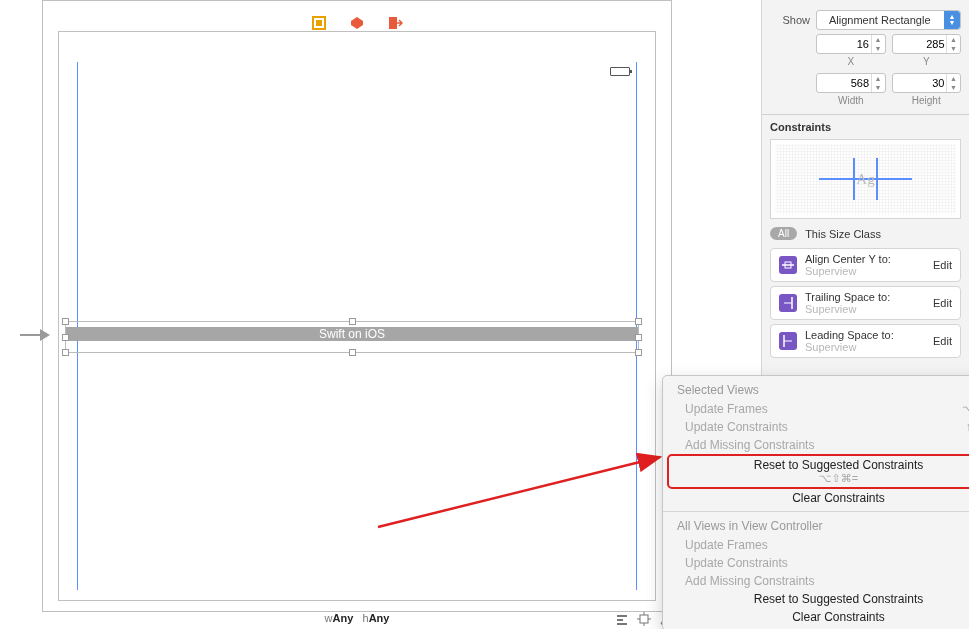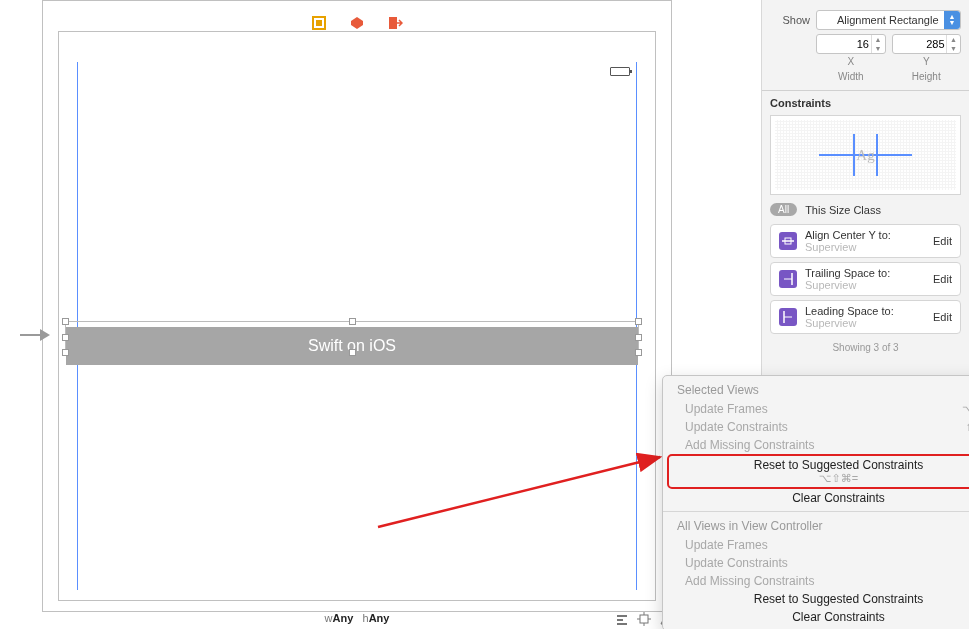--- a/index.html
+++ b/index.html
@@ -17,42 +17,42 @@
     .battery-icon .fill { width: 85%; height: 100%; background: #333; }
     
     .alignment-guide-v { position: absolute; top: 30px; bottom: 10px; width: 1px; background: #5a8fff; }
     .guide-left { left: 18px; }
     .guide-right { right: 18px; }
     
     .sel-arrow { position: absolute; left: 20px; top: 323px; }
     
     .selected-element-wrap { position: absolute; left: 62px; top: 318px; width: 580px; height: 38px; }
     .sel-handle { position: absolute; width: 7px; height: 7px; background: #fff; border: 1px solid #999; }
-    .sel-bar { position: absolute; left: 4px; right: 4px; top: 9px; height: 38px; background: #a6a6a6; display: flex; align-items: center; justify-content: center; color: #fff; font-size: 16px; }
+    .sel-bar { position: absolute; left: 4px; right: 4px; top: 9px; height: 14px; background: #a6a6a6; display: flex; align-items: center; justify-content: center; color: #fff; font-size: 12px; }
     .sel-border { position: absolute; left: 3px; right: 3px; top: 3px; bottom: 3px; border: 1px solid #bbb; }
     
     .red-arrow-svg { position: absolute; left: 370px; top: 335px; pointer-events: none; }
     
     .sizeclass-bar { position: absolute; left: 42px; top: 612px; width: 630px; height: 17px; text-align: center; font-size: 11px; color: #777; }
     .sizeclass-bar b { color: #222; font-weight: 600; }
     
     
     .bottom-toolbar { position: absolute; left: 608px; right: 0; bottom: 0; height: 20px; display: flex; align-items: center; gap: 6px; padding: 0 6px; }
     .bt-icon { width: 16px; height: 16px; display: inline-flex; align-items: center; justify-content: center; color: #666; }
     .bt-divider { width: 1px; height: 14px; background: #ccc; }
     .butt-pill { display: inline-flex; align-items: center; gap: 4px; padding: 1px 6px; border: 1px solid #7ab8ff; border-radius: 9px; font-size: 11px; color: #2a6fcc; }
     .clear-x { margin-left: auto; width: 14px; height: 14px; border-radius: 50%; background: #c9c9c9; color: #fff; font-size: 10px; display: flex; align-items: center; justify-content: center; }
     
     
     .inspector { position: absolute; right: 0; top: 0; width: 208px; bottom: 0; background: #f3f3f3; border-left: 1px solid #d8d8d8; padding-top: 8px; font-size: 11px; color: #333; }
     
     .irow { display: flex; align-items: center; padding: 2px 8px; gap: 6px; }
     .irow-label { width: 40px; text-align: right; color: #555; }
     
-    .select-box { flex: 1; height: 20px; background: #fff; border: 1px solid #c5c5c5; border-radius: 3px; display: flex; align-items: center; padding: 0 20px; font-size: 11px; position: relative; }
+    .select-box { flex: 1; height: 20px; background: #fff; border: 1px solid #c5c5c5; border-radius: 3px; display: flex; align-items: center; padding: 0 12px; font-size: 11px; position: relative; }
     .select-box .arrows { position: absolute; right: 0; top: 0; bottom: 0; width: 16px; background: #4a90e2; border-radius: 0 3px 3px 0; display: flex; flex-direction: column; align-items: center; justify-content: center; color: #fff; font-size: 7px; line-height: 6px; }
     
     .num-field { width: 74px; height: 20px; background: #fff; border: 1px solid #c5c5c5; border-radius: 3px; display: flex; align-items: center; position: relative; }
     .num-field input { width: 54px; border: none; text-align: right; font-size: 11px; padding-right: 2px; outline: none; background: transparent; }
     .stepper { position: absolute; right: 0; top: 0; bottom: 0; width: 14px; display: flex; flex-direction: column; border-left: 1px solid #ddd; }
     .stepper span { flex: 1; font-size: 7px; text-align: center; color: #888; line-height: 9px; }
     
     .sub-labels { display: flex; gap: 6px; padding: 0 8px 4px 54px; font-size: 10px; color: #888; }
     .sub-labels span { width: 74px; text-align: center; }
     
@@ -222,20 +222,36 @@
           <span>▲</span>
           <span>▼</span>
         </div>
     </div>
   </div>
   <div class="sub-labels">
     <span>X</span>
     <span>Y</span>
   </div>
 
+  <div class="irow" style="padding-left:54px">
+    <div class="num-field">
+      <input value="568" style="">
+      <div class="stepper">
+          <span>▲</span>
+          <span>▼</span>
+        </div>
+    </div>
+    <div class="num-field">
+      <input value="30" style="">
+      <div class="stepper">
+          <span>▲</span>
+          <span>▼</span>
+        </div>
+    </div>
+  </div>
   <div class="sub-labels">
     <span>Width</span>
     <span>Height</span>
   </div>
 
   <div class="divider-line"></div>
   <div class="section-header">Constraints</div>
 
   <div class="constraint-preview">
     <div class="cp-bg"></div>
@@ -274,21 +290,20 @@
     <span class="c-icon">
         <svg width="12" height="12" viewBox="0 0 12 12">
           <line x1="2" y1="0" x2="2" y2="12" stroke="#fff" stroke-width="1.5"></line>
           <line x1="2" y1="6" x2="10" y2="6" stroke="#fff"></line>
         </svg>
       </span>
     <span class="c-text"><span>Leading Space to:</span> <span class="c-sup">Superview</span></span>
     <span class="c-edit">Edit</span>
   </div>
 
-  <div class="showing">Showing 3 of 3</div>
 </div>
 
 <div class="ctx-menu">
   <div class="ctx-header">Selected Views</div>
   <div class="ctx-item disabled">
       <span>Update Frames</span>
       <span class="shortcut">⌥⌘=</span>
     </div>
   <div class="ctx-item disabled">
       <span>Update Constraints</span>

